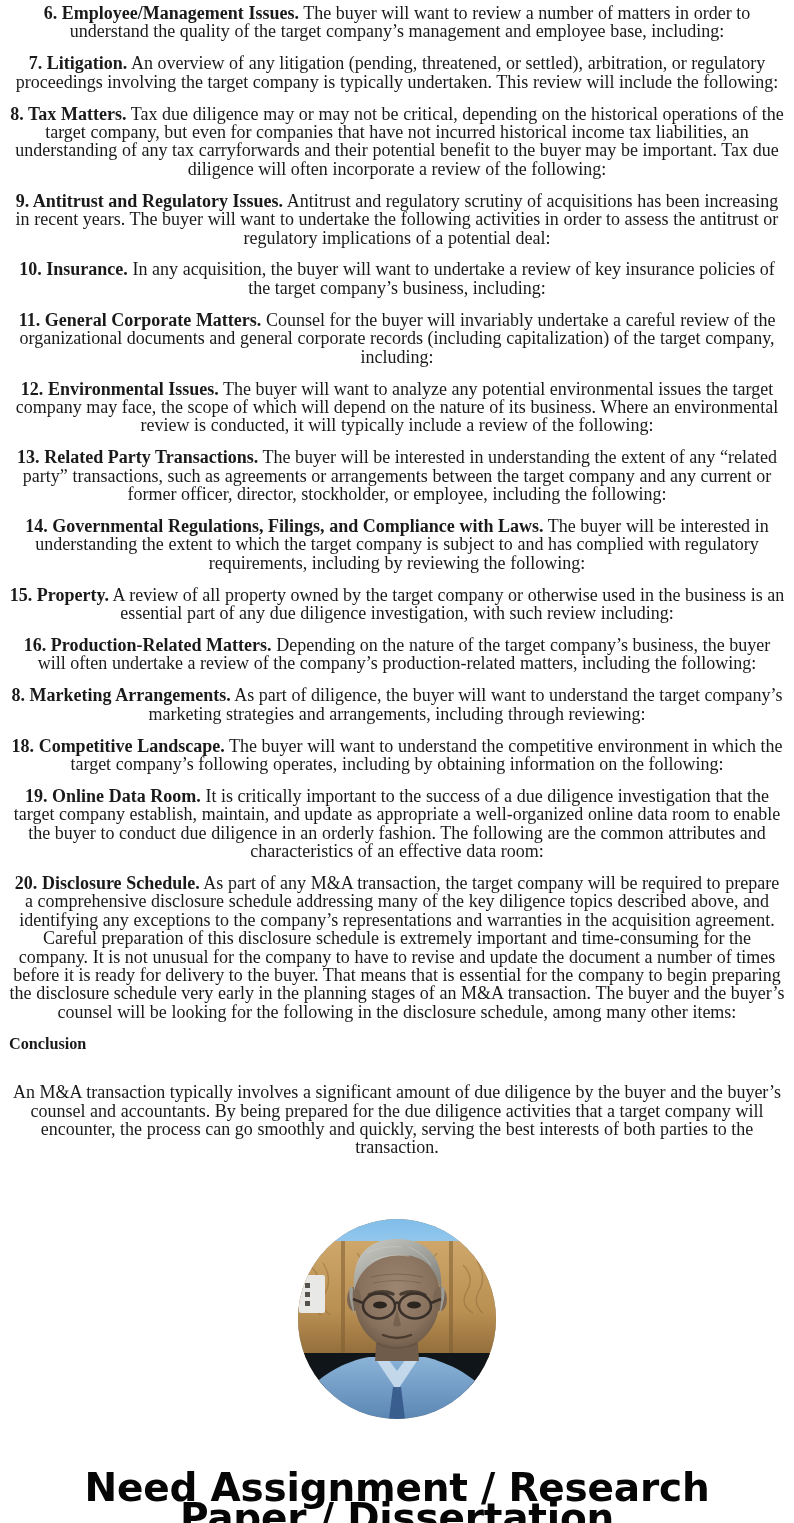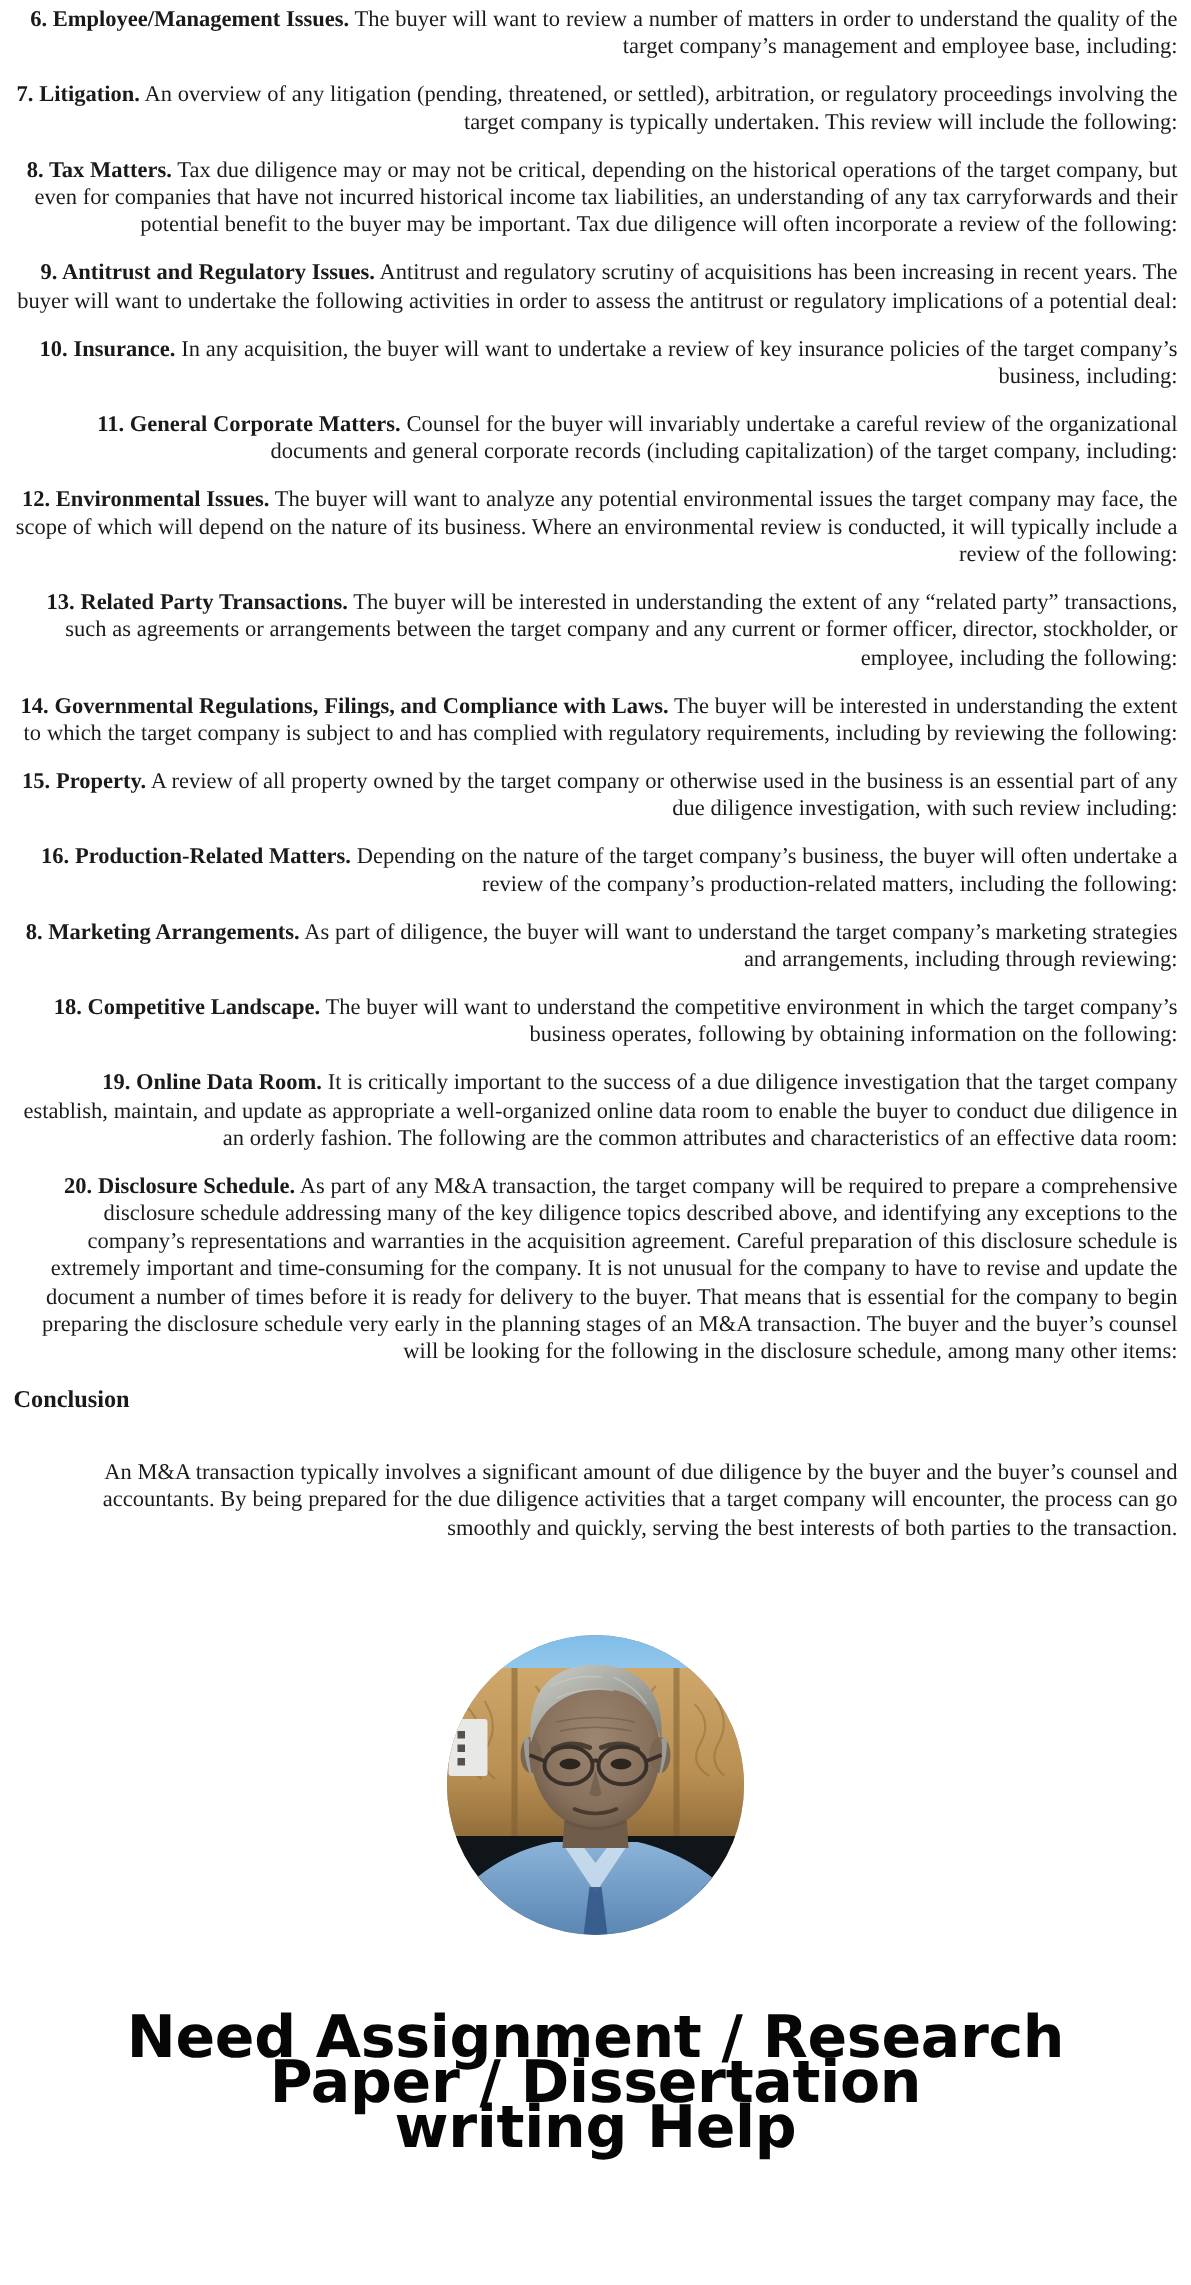--- a/index.html
+++ b/index.html
@@ -17,24 +17,24 @@
   .page {
     width: 794px;
     box-sizing: border-box;
     padding: 0px 9px 0px 9px;
     position: relative;
   }
   .doc-body {
     padding-top: 4px;
   }
   p.para {
-    font-size: 15px;
+    font-size: 18px;
     line-height: 18.4px;
     margin: 0 0 13.5px 0;
-    text-align: right;
+    text-align: center;
     color: #1a1a1a;
     word-spacing: 0.1px;
   }
   p.para:last-of-type { margin-bottom: 16px; }
   .lead {
     font-weight: bold;
   }
   h3.section-heading {
     font-size: 16.2px;
     line-height: 18.4px;
@@ -106,21 +106,21 @@
     <p class="para"><span class="lead">13. Related Party Transactions.</span><span> The buyer will be interested in understanding the extent of any “related party” transactions, such as agreements or arrangements between the target company and any current or former officer, director, stockholder, or employee, including the following:</span></p>
 
     <p class="para"><span class="lead">14. Governmental Regulations, Filings, and Compliance with Laws.</span><span> The buyer will be interested in understanding the extent to which the target company is subject to and has complied with regulatory requirements, including by reviewing the following:</span></p>
 
     <p class="para"><span class="lead">15. Property.</span><span> A review of all property owned by the target company or otherwise used in the business is an essential part of any due diligence investigation, with such review including:</span></p>
 
     <p class="para"><span class="lead">16. Production-Related Matters.</span><span> Depending on the nature of the target company’s business, the buyer will often undertake a review of the company’s production-related matters, including the following:</span></p>
 
     <p class="para"><span class="lead">8. Marketing Arrangements.</span><span> As part of diligence, the buyer will want to understand the target company’s marketing strategies and arrangements, including through reviewing:</span></p>
 
-    <p class="para"><span class="lead">18. Competitive Landscape.</span><span> The buyer will want to understand the competitive environment in which the target company’s business operates, following by obtaining information on the following:</span></p>
+    <p class="para"><span class="lead">18. Competitive Landscape.</span><span> The buyer will want to understand the competitive environment in which the target company’s following operates, including by obtaining information on the following:</span></p>
 
     <p class="para"><span class="lead">19. Online Data Room.</span><span> It is critically important to the success of a due diligence investigation that the target company establish, maintain, and update as appropriate a well-organized online data room to enable the buyer to conduct due diligence in an orderly fashion. The following are the common attributes and characteristics of an effective data room:</span></p>
 
     <p class="para"><span class="lead">20. Disclosure Schedule.</span><span> As part of any M&amp;A transaction, the target company will be required to prepare a comprehensive disclosure schedule addressing many of the key diligence topics described above, and identifying any exceptions to the company’s representations and warranties in the acquisition agreement. Careful preparation of this disclosure schedule is extremely important and time-consuming for the company. It is not unusual for the company to have to revise and update the document a number of times before it is ready for delivery to the buyer. That means that is essential for the company to begin preparing the disclosure schedule very early in the planning stages of an M&amp;A transaction. The buyer and the buyer’s counsel will be looking for the following in the disclosure schedule, among many other items:</span></p>
 
     <h3 class="section-heading">Conclusion</h3>
 
     <p class="para conclusion-para">An M&amp;A transaction typically involves a significant amount of due diligence by the buyer and the buyer’s counsel and accountants. By being prepared for the due diligence activities that a target company will encounter, the process can go smoothly and quickly, serving the best interests of both parties to the transaction.</p>
 
   </div>

